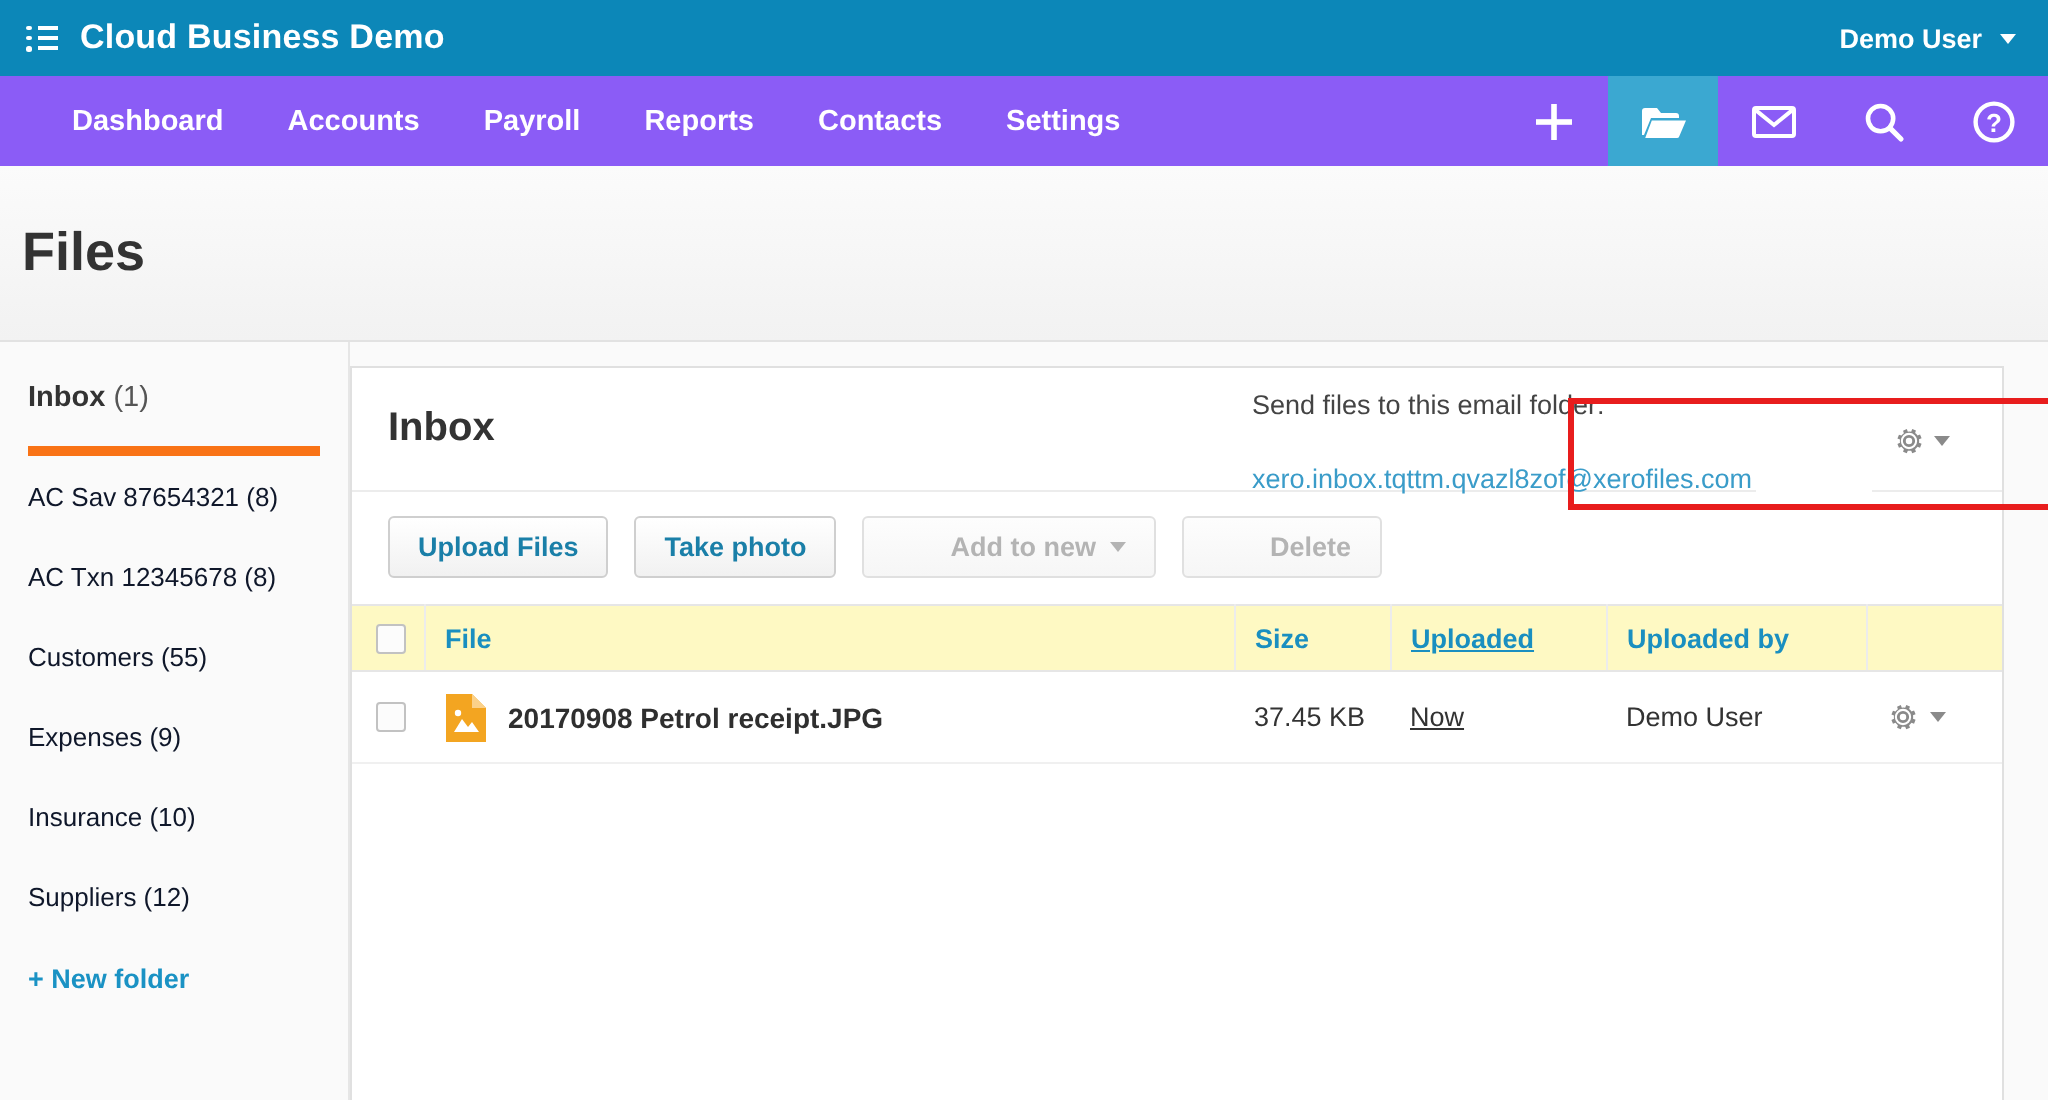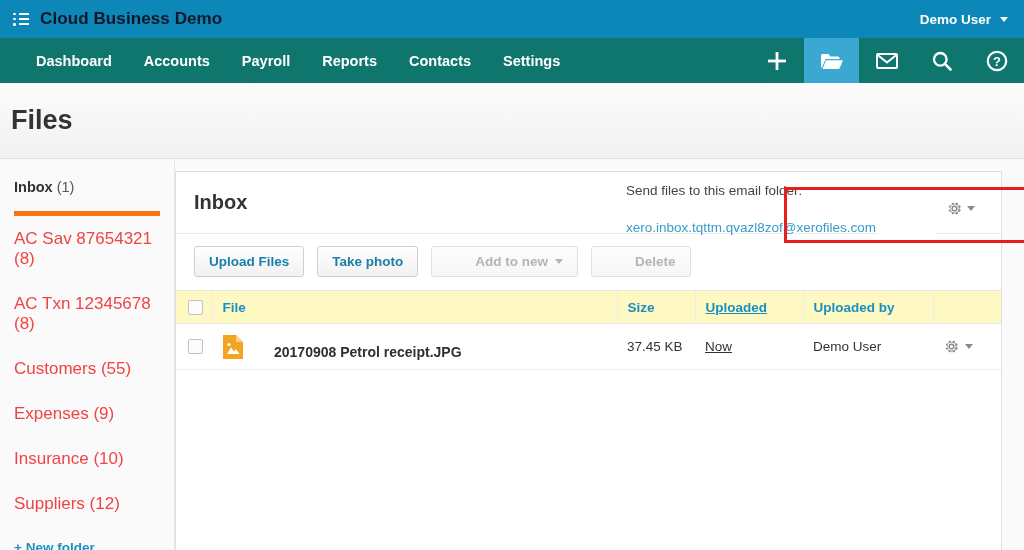--- a/index.html
+++ b/index.html
@@ -39,21 +39,21 @@
     align-items: center;
     gap: 3px;
   }
   .org-menu-icon .dot {
     width: 2.5px; height: 2.5px; background: #fff; border-radius: 50%;
   }
   .org-menu-icon .line {
     flex: 1; height: 2px; background: #fff;
   }
   .brand-title {
-    color: #0f172a;
+    color: #ffffff;
     font-size: 17px;
     font-weight: bold;
     letter-spacing: 0.1px;
   }
   .brand-right {
     margin-left: auto;
     display: flex;
     align-items: center;
     gap: 9px;
     cursor: pointer;
@@ -66,21 +66,21 @@
   .caret-down-white {
     width: 0; height: 0;
     border-left: 4px solid transparent;
     border-right: 4px solid transparent;
     border-top: 5px solid #ffffff;
   }
 
   
   .nav-bar {
     height: 45px;
-    background: #0f766e;
+    background: #8b5cf6;
     display: flex;
     align-items: stretch;
     position: relative;
   }
   .nav-links {
     display: flex;
     align-items: stretch;
     padding-left: 20px;
   }
   .nav-link {
@@ -103,21 +103,21 @@
     display: flex;
     align-items: center;
     justify-content: center;
     cursor: pointer;
   }
   .nav-icon-btn.active { background: #3ba8d1; }
   .nav-icon-btn svg { display: block; }
 
   
   .page-title-bar {
-    height: 76px;
+    height: 88px;
     background: linear-gradient(to bottom, #fbfbfb 0%, #f2f2f2 100%);
     border-bottom: 1px solid #e2e2e2;
     display: flex;
     align-items: center;
     padding-left: 11px;
   }
   .page-title {
     font-size: 27px;
     font-weight: bold;
     color: #333333;
@@ -141,22 +141,22 @@
     font-size: 14.5px;
     color: #333;
     padding-bottom: 16px;
     border-bottom: 5px solid #f97316;
     margin-right: 14px;
     cursor: pointer;
   }
   .sidebar-inbox .lbl { font-weight: bold; }
   .sidebar-inbox .cnt { font-weight: normal; color: #555; }
   .sidebar-item {
-    font-size: 17px;
-    color: #ef4444;
+    font-size: 13px;
+    color: #0f172a;
     padding: 13px 0 12px 0;
     cursor: pointer;
   }
   .sidebar-new {
     font-size: 13.5px;
     color: #1a92c4;
     font-weight: bold;
     padding-top: 14px;
     cursor: pointer;
   }
@@ -306,21 +306,21 @@
   }
   .file-table tbody td.col-chk { padding: 0 0 0 12px; }
   .chk {
     width: 15px; height: 15px;
     border: 1px solid #c2c2c2;
     border-radius: 2px;
     background: #fcfcfc;
     display: block;
     cursor: pointer;
   }
-  .file-cell { display: flex; align-items: flex-end; gap: 30px; }
+  .file-cell { display: flex; align-items: center; gap: 10px; }
   .file-name { font-weight: bold; color: #2f2f2f; font-size: 14px; cursor: pointer; }
   .col-size { width: 78px; }
   .col-upl  { width: 108px; text-decoration: underline; }
   .col-uplby{ width: 130px; }
   .col-act  { width: 68px; }
   .row-gear { display: flex; align-items: center; gap: 5px; cursor: pointer; }
 </style>
 </head>
 <body>
 

